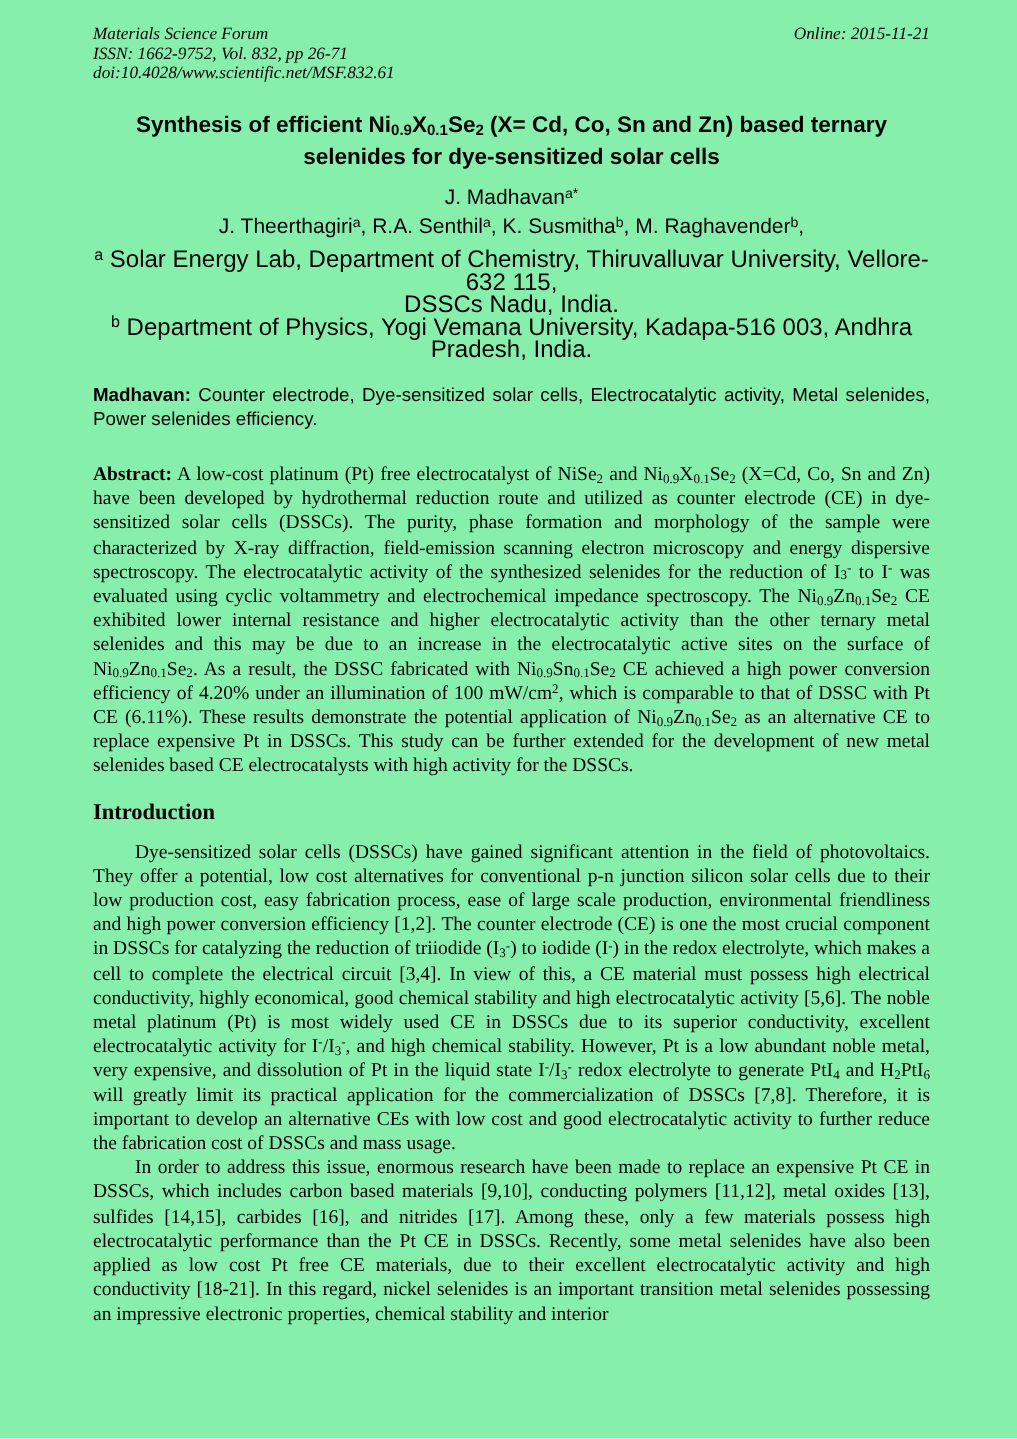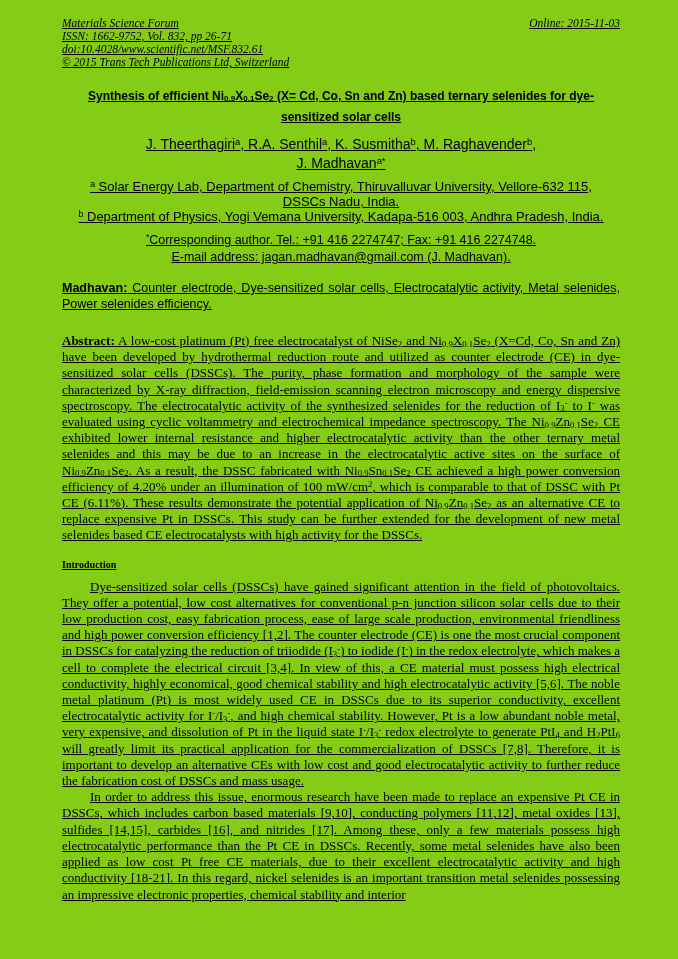--- a/index.html
+++ b/index.html
@@ -3,59 +3,58 @@
 <meta charset="utf-8">
 <style>
   html, body { margin: 0; padding: 0; background: #ffffff; }
   .page {
     position: relative;
     width: 678px;
     height: 959px;
     box-sizing: border-box;
     margin: 0 auto;
     padding: 17px 58px 0 62px;
-    background: #84cc16;
+    background: #86efac;
     color: #000;
     font-family: "Liberation Serif", "DejaVu Serif", serif;
     overflow: hidden;
-    text-decoration: underline;
   }
   
   .meta {
     display: flex;
     justify-content: space-between;
     align-items: flex-start;
     font-family: "Liberation Serif", "DejaVu Serif", serif;
     font-style: italic;
     font-size: 11.5px;
     line-height: 13px;
   }
   .meta-left div { white-space: nowrap; }
   .meta-right { white-space: nowrap; }
 
   
   .title {
     margin: 17px 0 0 0;
     font-family: "Liberation Sans", "DejaVu Sans", sans-serif;
     font-weight: bold;
-    font-size: 12px;
+    font-size: 15px;
     line-height: 21px;
     text-align: center;
   }
   .authors {
     margin-top: 7px;
     font-family: "Liberation Sans", "DejaVu Sans", sans-serif;
     font-size: 14px;
     line-height: 19px;
     text-align: center;
   }
   .affil {
     margin-top: 6px;
     font-family: "Liberation Sans", "DejaVu Sans", sans-serif;
-    font-size: 13px;
+    font-size: 16px;
     line-height: 15px;
     text-align: center;
   }
   .affil div { text-align: center; }
   .corr {
     margin-top: 8px;
     font-family: "Liberation Sans", "DejaVu Sans", sans-serif;
     font-size: 12.5px;
     line-height: 17px;
     text-align: center;
@@ -68,21 +67,21 @@
     text-align: justify;
   }
   .abstract {
     margin: 21px 0 0 0;
     font-size: 13px;
     line-height: 16.2px;
     text-align: justify;
   }
   .section-heading {
     margin: 15px 0 0 0;
-    font-size: 10px;
+    font-size: 15px;
     font-weight: bold;
   }
   .body-par {
     margin: 9px 0 0 0;
     font-size: 13px;
     line-height: 16.2px;
     text-align: justify;
   }
   .body-par.follow { margin-top: 0; }
   .indent { text-indent: 28px; }
@@ -94,41 +93,38 @@
 </head>
 <body>
 
 <div class="page">
 
   <div class="meta">
     <div class="meta-left">
       <div>Materials Science Forum</div>
       <div>ISSN: 1662-9752, Vol. 832, pp 26-71</div>
       <div>doi:10.4028/www.scientific.net/MSF.832.61</div>
-      <div>© 2015 Trans Tech Publications Ltd, Switzerland</div>
     </div>
-    <div class="meta-right">Online: 2015-11-03</div>
+    <div class="meta-right">Online: 2015-11-21</div>
   </div>
 
   <h1 class="title">Synthesis of efficient Ni<sub>0.9</sub>X<sub>0.1</sub>Se<sub>2</sub> (X= Cd, Co, Sn and Zn) based ternary selenides for dye-sensitized solar cells</h1>
 
   <div class="authors">
+    <div>J. Madhavan<sup>a*</sup></div>
     <div>J. Theerthagiri<sup>a</sup>, R.A. Senthil<sup>a</sup>, K. Susmitha<sup>b</sup>, M. Raghavender<sup>b</sup>,</div>
-    <div>J. Madhavan<sup>a*</sup></div>
   </div>
 
   <div class="affil">
     <div><sup>a</sup> Solar Energy Lab, Department of Chemistry, Thiruvalluvar University, Vellore-632 115,</div>
     <div>DSSCs Nadu, India.</div>
     <div><sup>b</sup> Department of Physics, Yogi Vemana University, Kadapa-516 003, Andhra Pradesh, India.</div>
   </div>
 
   <div class="corr">
-    <div><sup>*</sup>Corresponding author. Tel.: +91 416 2274747; Fax: +91 416 2274748.</div>
-    <div>E-mail address: jagan.madhavan@gmail.com (J. Madhavan).</div>
   </div>
 
   <p class="keywords"><b class="lbl">Madhavan:</b><span> Counter electrode, Dye-sensitized solar cells, Electrocatalytic activity, Metal selenides, Power selenides efficiency.</span></p>
 
   <p class="abstract"><b class="lbl">Abstract:</b><span> A low-cost platinum (Pt) free electrocatalyst of NiSe<sub>2</sub> and Ni<sub>0.9</sub>X<sub>0.1</sub>Se<sub>2</sub> (X=Cd, Co, Sn and Zn) have been developed by hydrothermal reduction route and utilized as counter electrode (CE) in dye-sensitized solar cells (DSSCs). The purity, phase formation and morphology of the sample were characterized by X-ray diffraction, field-emission scanning electron microscopy and energy dispersive spectroscopy. The electrocatalytic activity of the synthesized selenides for the reduction of I<sub>3</sub><sup>-</sup> to I<sup>-</sup> was evaluated using cyclic voltammetry and electrochemical impedance spectroscopy. The Ni<sub>0.9</sub>Zn<sub>0.1</sub>Se<sub>2</sub> CE exhibited lower internal resistance and higher electrocatalytic activity than the other ternary metal selenides and this may be due to an increase in the electrocatalytic active sites on the surface of Ni<sub>0.9</sub>Zn<sub>0.1</sub>Se<sub>2</sub>. As a result, the DSSC fabricated with Ni<sub>0.9</sub>Sn<sub>0.1</sub>Se<sub>2</sub> CE achieved a high power conversion efficiency of 4.20% under an illumination of 100 mW/cm<sup>2</sup>, which is comparable to that of DSSC with Pt CE (6.11%). These results demonstrate the potential application of Ni<sub>0.9</sub>Zn<sub>0.1</sub>Se<sub>2</sub> as an alternative CE to replace expensive Pt in DSSCs. This study can be further extended for the development of new metal selenides based CE electrocatalysts with high activity for the DSSCs.</span></p>
 
   <h2 class="section-heading">Introduction</h2>
 
   <p class="body-par indent">Dye-sensitized solar cells (DSSCs) have gained significant attention in the field of photovoltaics. They offer a potential, low cost alternatives for conventional p-n junction silicon solar cells due to their low production cost, easy fabrication process, ease of large scale production, environmental friendliness and high power conversion efficiency [1,2]. The counter electrode (CE) is one the most crucial component in DSSCs for catalyzing the reduction of triiodide (I<sub>3</sub><sup>-</sup>) to iodide (I<sup>-</sup>) in the redox electrolyte, which makes a cell to complete the electrical circuit [3,4]. In view of this, a CE material must possess high electrical conductivity, highly economical, good chemical stability and high electrocatalytic activity [5,6]. The noble metal platinum (Pt) is most widely used CE in DSSCs due to its superior conductivity, excellent electrocatalytic activity for I<sup>-</sup>/I<sub>3</sub><sup>-</sup>, and high chemical stability. However, Pt is a low abundant noble metal, very expensive, and dissolution of Pt in the liquid state I<sup>-</sup>/I<sub>3</sub><sup>-</sup> redox electrolyte to generate PtI<sub>4</sub> and H<sub>2</sub>PtI<sub>6</sub> will greatly limit its practical application for the commercialization of DSSCs [7,8]. Therefore, it is important to develop an alternative CEs with low cost and good electrocatalytic activity to further reduce the fabrication cost of DSSCs and mass usage.</p>
   <p class="body-par follow indent">In order to address this issue, enormous research have been made to replace an expensive Pt CE in DSSCs, which includes carbon based materials [9,10], conducting polymers [11,12], metal oxides [13], sulfides [14,15], carbides [16], and nitrides [17]. Among these, only a few materials possess high electrocatalytic performance than the Pt CE in DSSCs. Recently, some metal selenides have also been applied as low cost Pt free CE materials, due to their excellent electrocatalytic activity and high conductivity [18-21]. In this regard, nickel selenides is an important transition metal selenides possessing an impressive electronic properties, chemical stability and interior</p>

